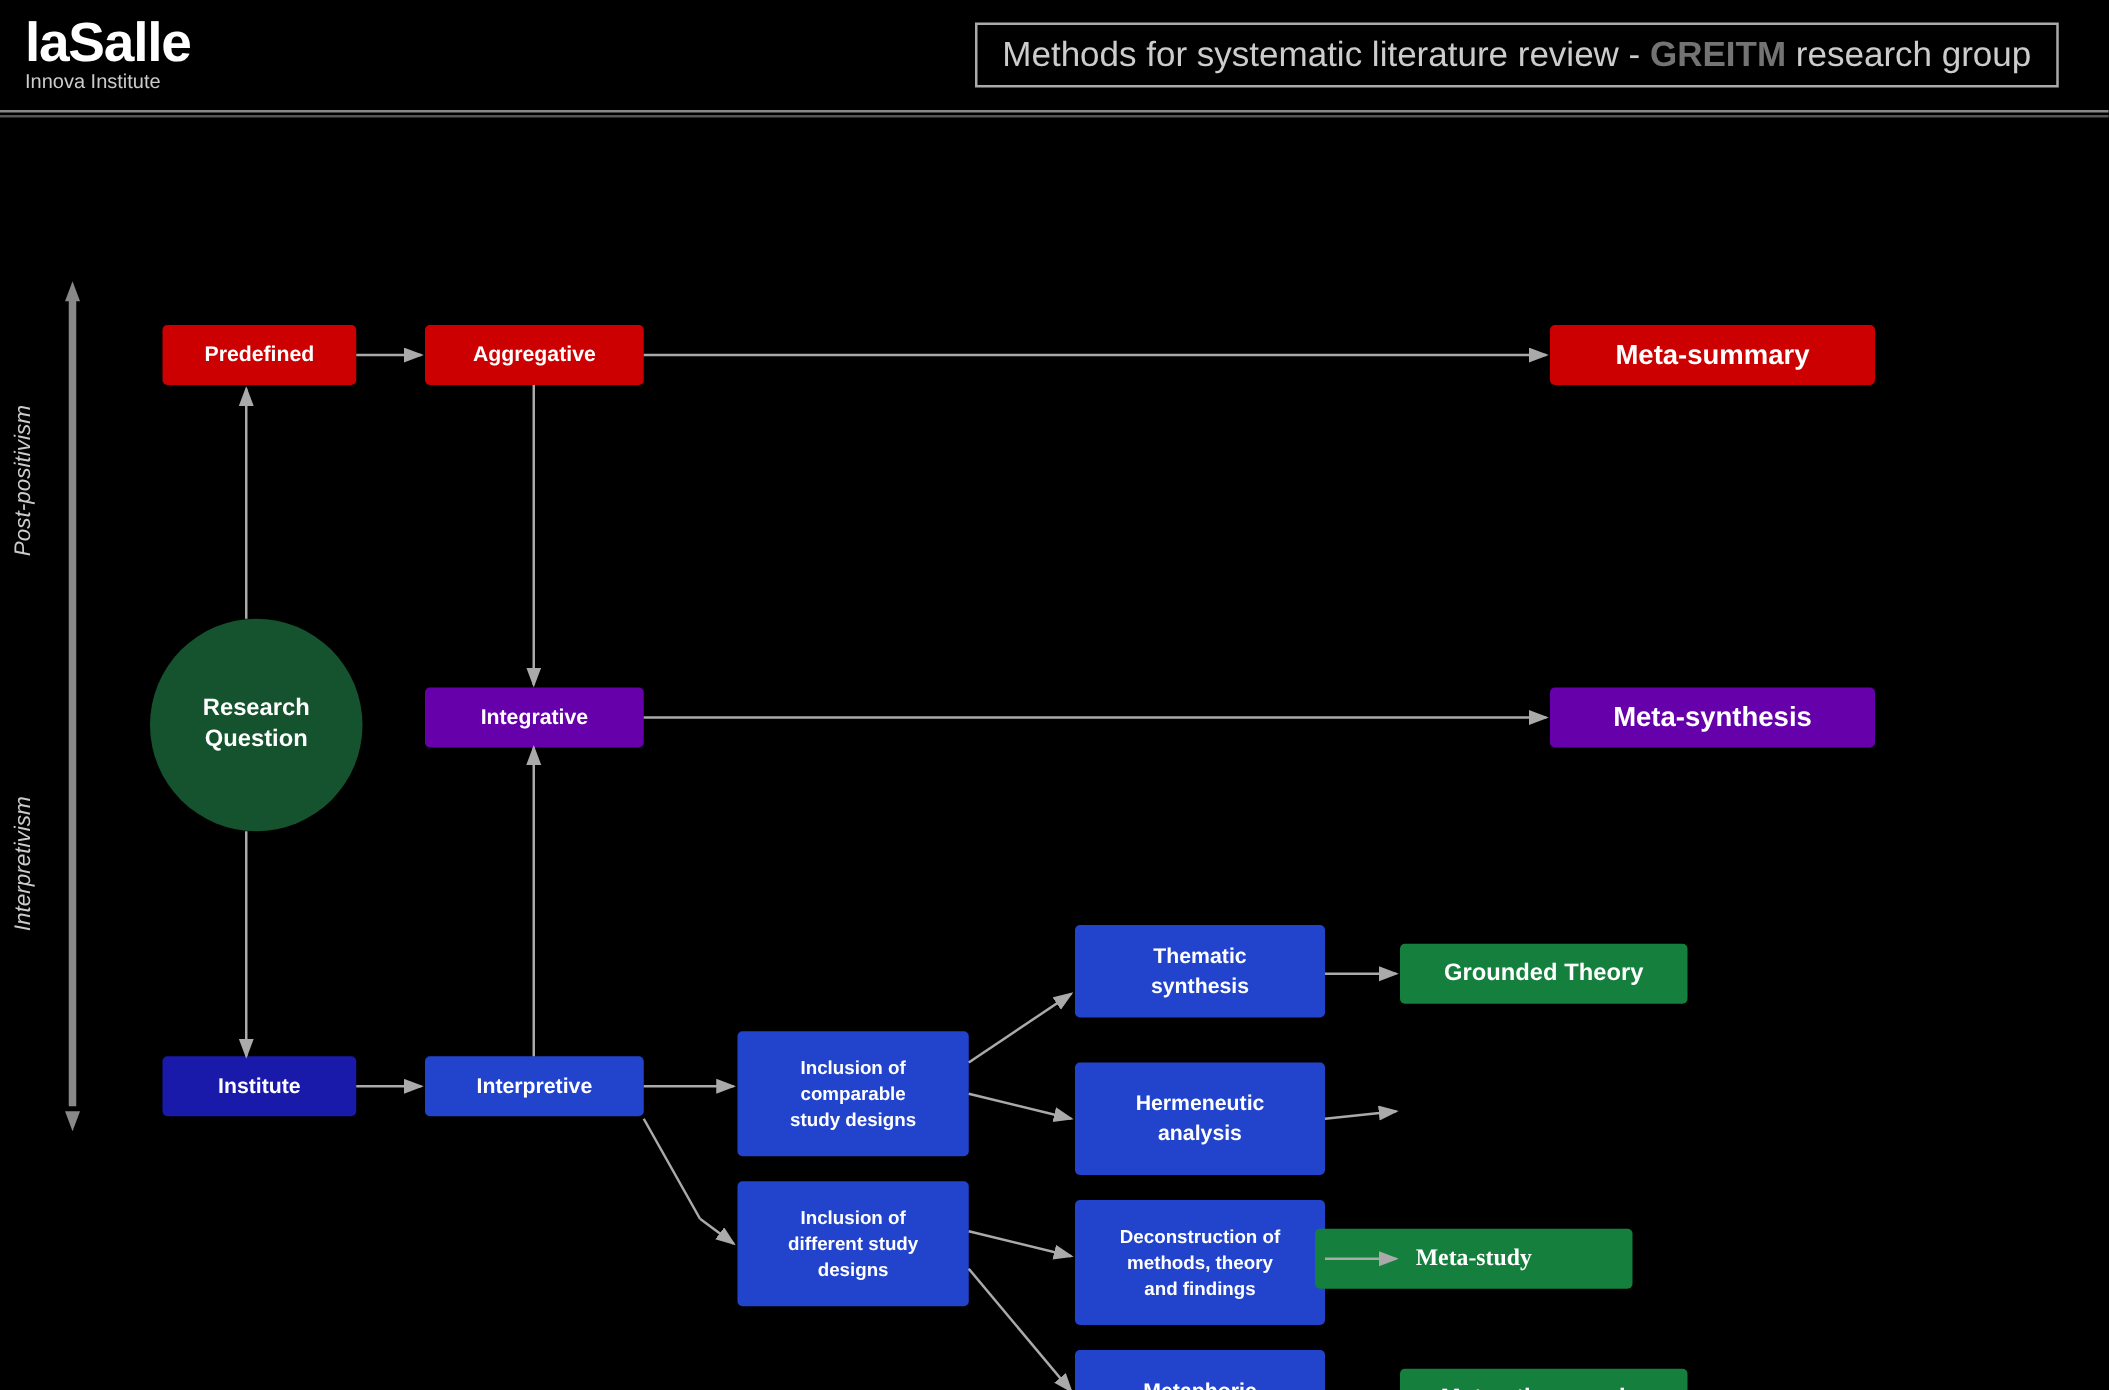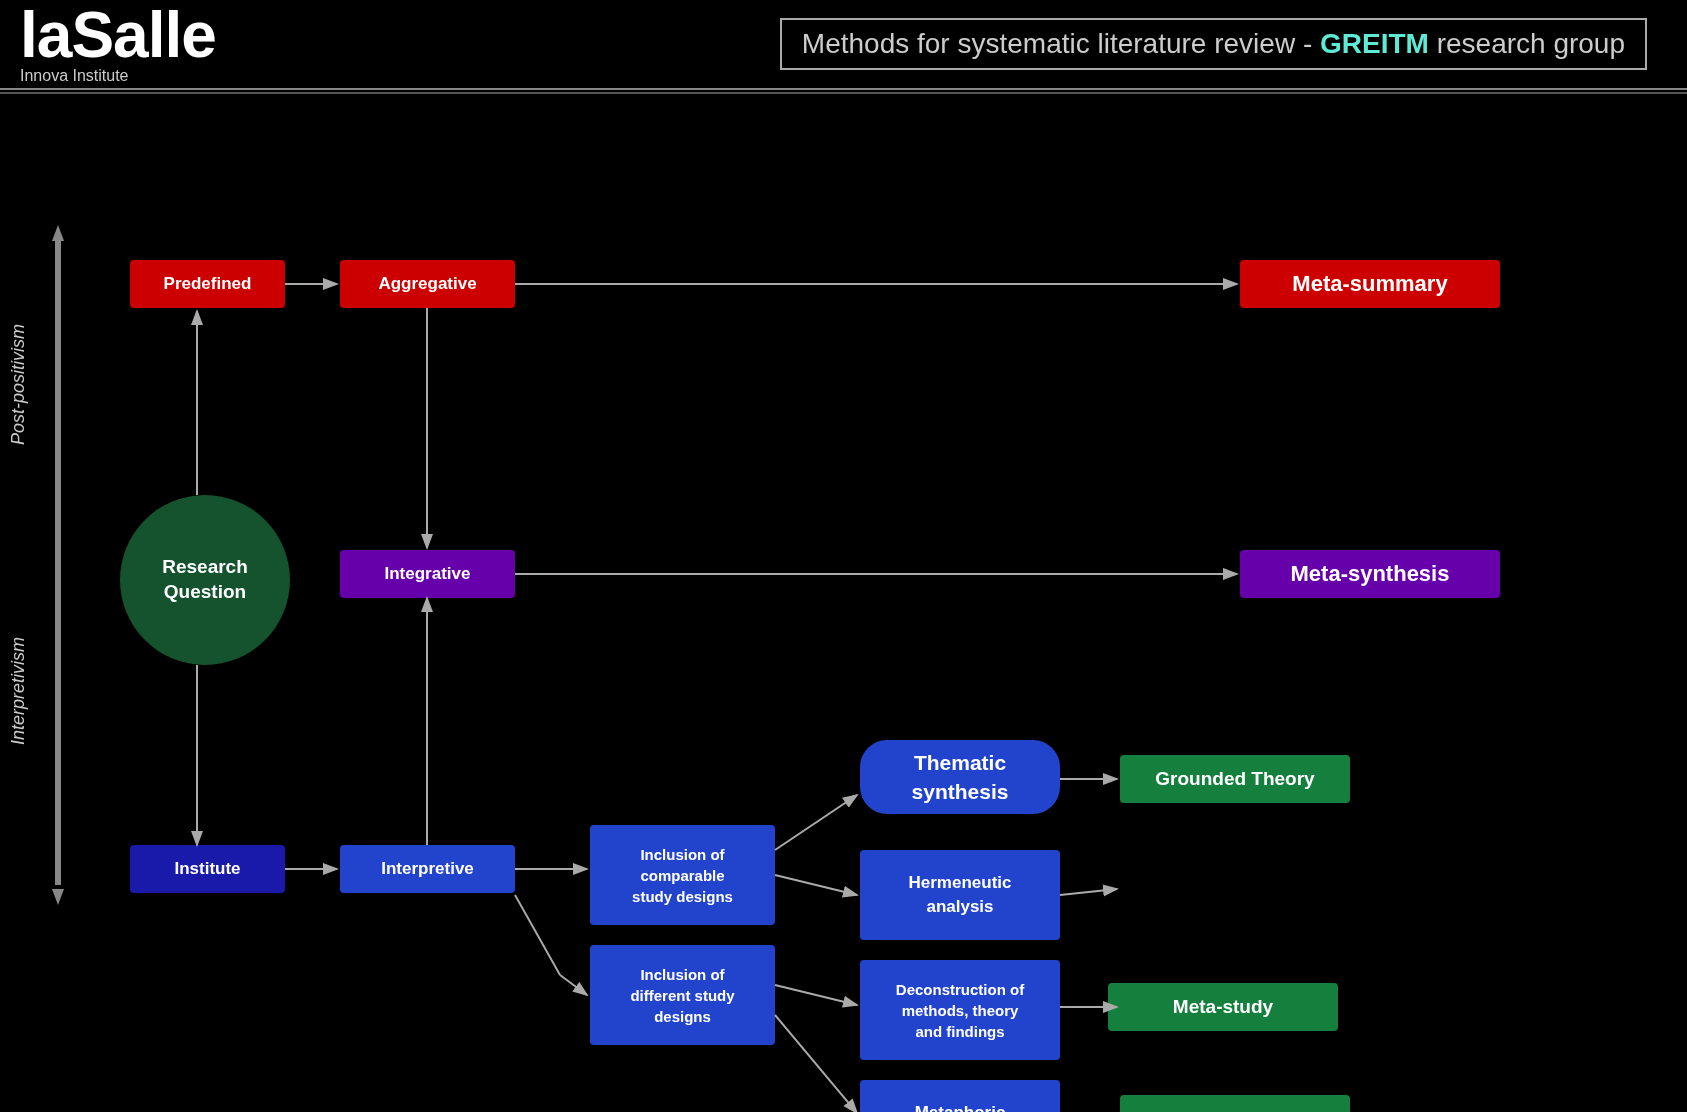--- a/index.html
+++ b/index.html
@@ -22,21 +22,21 @@
       align-items: center;
       padding: 10px 20px;
       border-bottom: 2px solid #888;
     }
     .logo-area {
       display: flex;
       flex-direction: column;
       margin-right: 40px;
     }
     .logo-text {
-      font-size: 64px;
+      font-size: 44px;
       font-weight: 900;
       color: #fff;
       line-height: 1;
       letter-spacing: -1px;
     }
     .logo-subtitle {
       font-size: 16px;
       color: #ccc;
       font-weight: normal;
     }
@@ -46,21 +46,21 @@
       background: transparent;
       margin-left: auto;
       margin-right: 20px;
     }
     .header-title {
       font-size: 28px;
       color: #ccc;
       font-weight: normal;
     }
     .header-title strong {
-      color: #5eead4;
+      color: #737373;
       font-weight: bold;
     }
 
     
     .header-line {
       position: absolute;
       top: 92px;
       left: 0; right: 0;
       height: 2px;
       background: #555;
@@ -209,21 +209,21 @@
   </div>
 
   <div class="node node-blue" style="left:590px; top:720px; width:185px; height:100px; font-size:15px; line-height:1.4;">
     <span>Inclusion of<br>comparable<br>study designs</span>
   </div>
 
   <div class="node node-blue" style="left:590px; top:840px; width:185px; height:100px; font-size:15px; line-height:1.4;">
     <span>Inclusion of<br>different study<br>designs</span>
   </div>
 
-  <div class="node node-blue" style="left:860px; top:635px; width:200px; height:74px; font-size:21px; line-height:1.4;border-radius:27px;">
+  <div class="node node-blue" style="left:860px; top:635px; width:200px; height:74px; font-size:17px; line-height:1.4;">
     <span>Thematic<br>synthesis</span>
   </div>
 
   <div class="node node-blue" style="left:860px; top:745px; width:200px; height:90px; font-size:17px; line-height:1.4;">
     <span>Hermeneutic<br>analysis</span>
   </div>
 
   <div class="node node-blue" style="left:860px; top:855px; width:200px; height:100px; font-size:15px; line-height:1.4;">
     <span>Deconstruction of<br>methods, theory<br>and findings</span>
   </div>
@@ -238,21 +238,21 @@
 
   <div class="node result-purple" style="left:1240px; top:445px; width:260px; height:48px; font-size:22px; font-weight:900;">
     <span>Meta-synthesis</span>
   </div>
 
   <div class="node result-blue" style="left:1120px; top:650px; width:230px; height:48px; font-weight:900;">
     <span>Grounded Theory</span>
   </div>
 
 
-  <div class="node result-blue" style="left:1108px; top:878px; width:230px; height:48px; font-weight:900;">
+  <div class="node result-blue" style="left:1052px; top:878px; width:254px; height:48px; font-weight:900;font-family:Liberation Serif, serif;">
     <span>Meta-study</span>
   </div>
 
   <div class="node result-blue" style="left:1120px; top:990px; width:230px; height:48px; font-weight:900;">
     <span>Meta-ethnography</span>
   </div>
 
   <svg class="arrows-svg" xmlns="http://www.w3.org/2000/svg">
     <defs>
       <marker id="ah" markerWidth="8" markerHeight="8" refX="7" refY="3" orient="auto">

